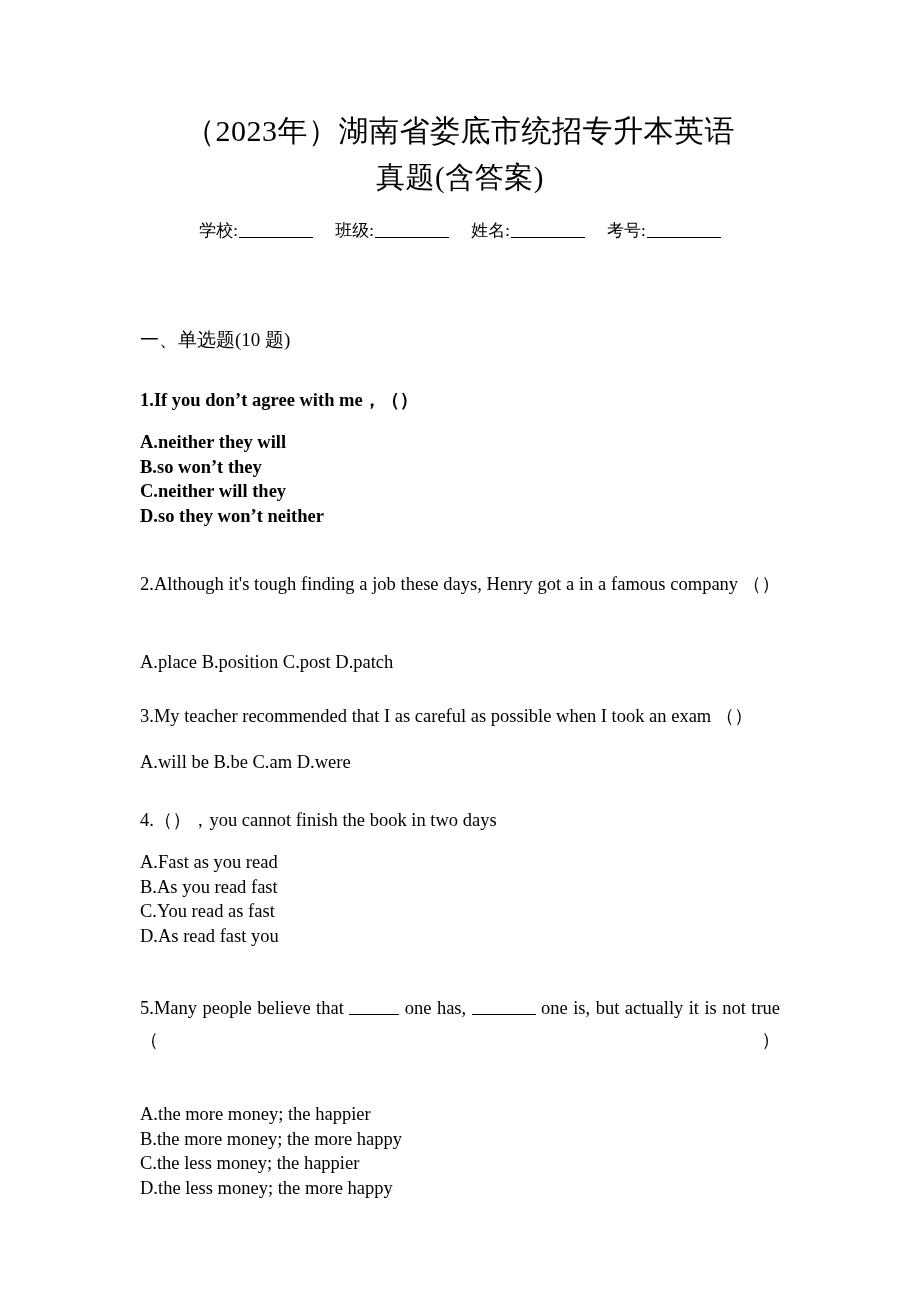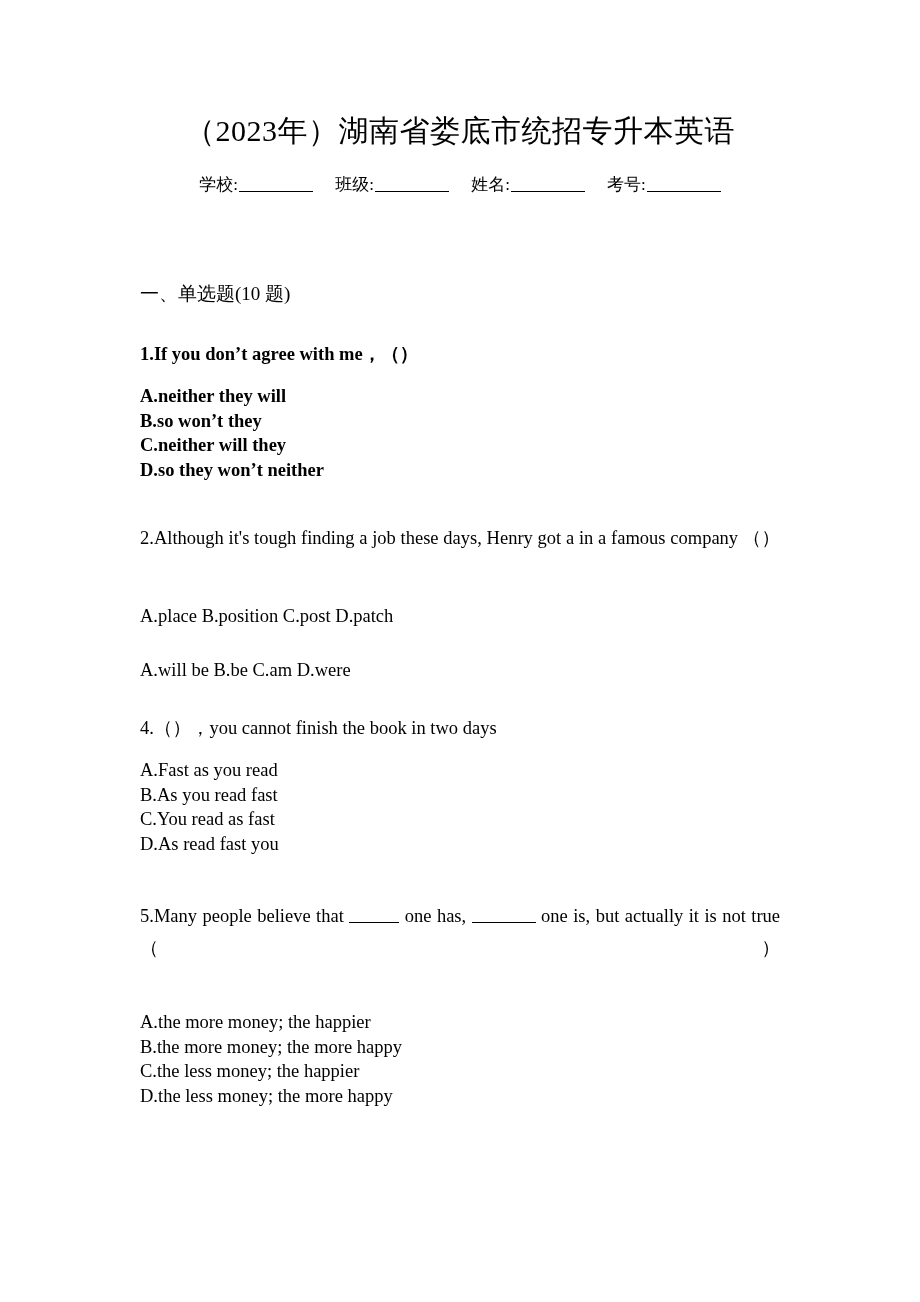--- a/index.html
+++ b/index.html
@@ -129,20 +129,21 @@
   .q5 { margin-top: 44px; }
 </style>
 </head>
 <body>
 
 <div class="page">
   <div class="content">
 
     <div class="doc-title">
       <span class="title-line title-line-1">（2023年）湖南省娄底市统招专升本英语</span>
+      <span class="title-line title-line-2">真题(含答案)</span>
     </div>
 
     <div class="info-line">
       <span class="info-item">
         <span class="info-label">学校:</span><span class="info-blank"></span>
       </span>
       <span class="info-item">
         <span class="info-label">班级:</span><span class="info-blank"></span>
       </span>
       <span class="info-item">
@@ -164,20 +165,21 @@
         <span class="opt">D.so they won’t neither</span>
       </div>
     </div>
 
     <div class="question q2">
       <div class="q-stem justified">2.Although it's tough finding a job these days, Henry got a in a famous company （）</div>
       <div class="q-options-inline">A.place B.position C.post D.patch</div>
     </div>
 
     <div class="question q3">
+      <div class="q-stem">3.My teacher recommended that I as careful as possible when I took an exam （）</div>
       <div class="q-options-inline">A.will be B.be C.am D.were</div>
     </div>
 
     <div class="question q4">
       <div class="q-stem">4.（），you cannot finish the book in two days</div>
       <div class="q-options-stacked">
         <span class="opt">A.Fast as you read</span>
         <span class="opt">B.As you read fast</span>
         <span class="opt">C.You read as fast</span>
         <span class="opt">D.As read fast you</span>

